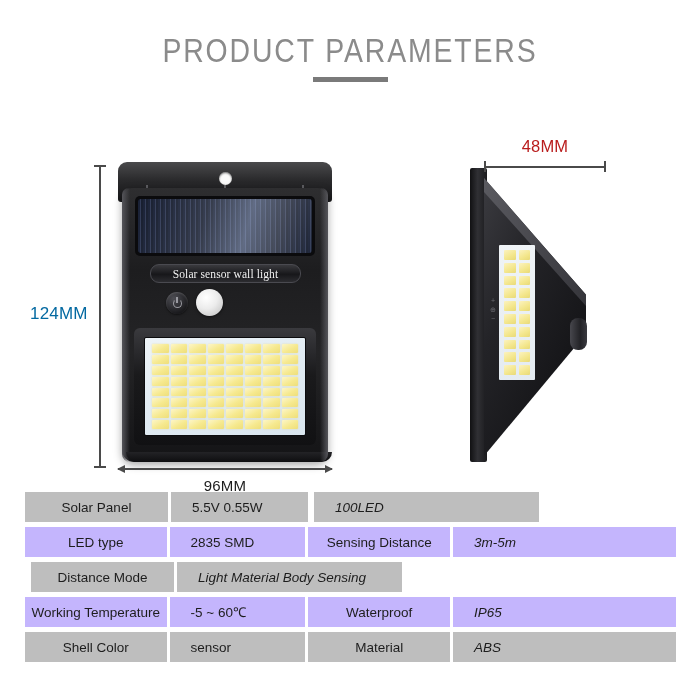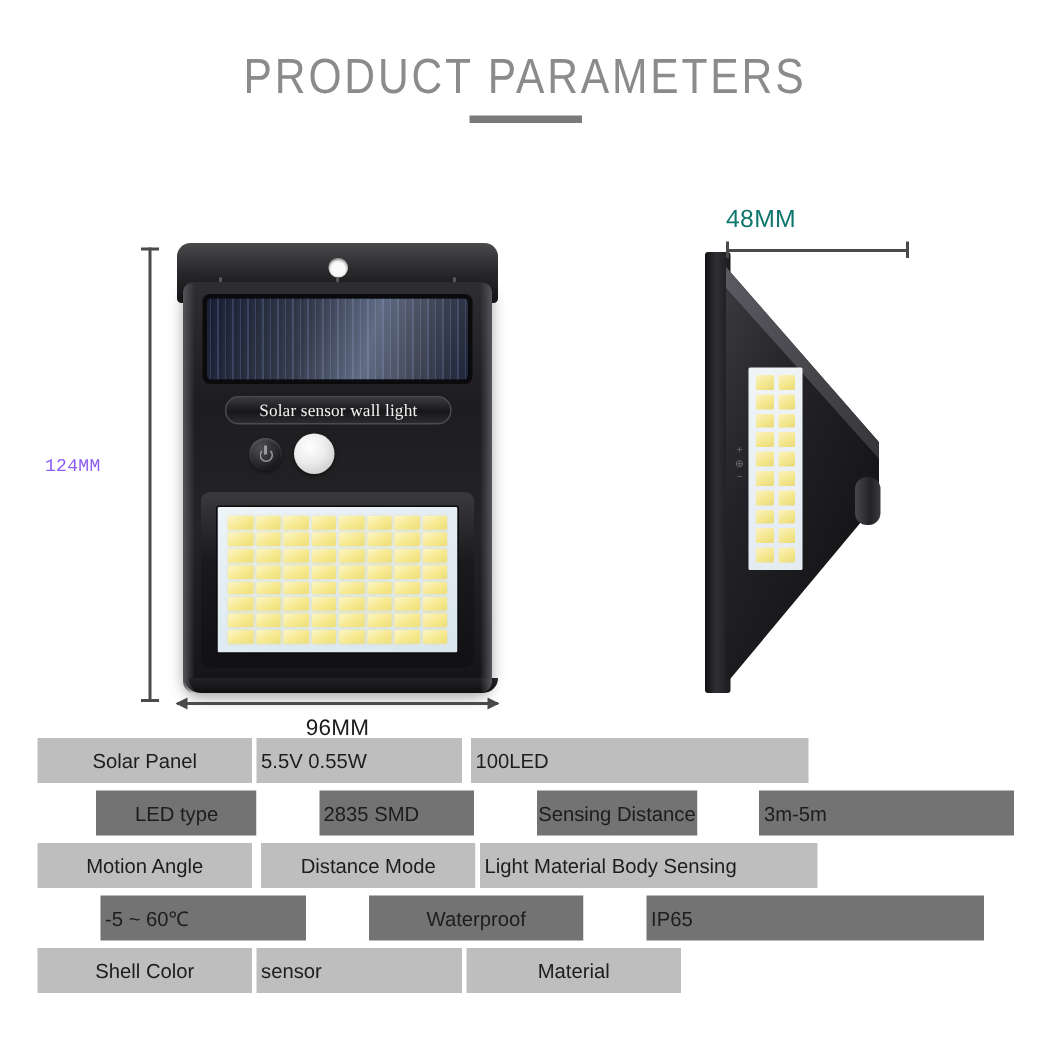--- a/index.html
+++ b/index.html
@@ -342,24 +342,23 @@
     height: 1.6px;
     background: #4a4a4a;
   }
   .dim-v-124::before { top: 0; }
   .dim-v-124::after { bottom: 0; }
 
   .dim-label-124 {
     position: absolute;
     left: 30px;
     top: 194px;
-    font-size: 12px;
-    color: #8b5cf6;
+    font-size: 17px;
+    color: #0369a1;
     letter-spacing: .2px;
-    font-family: Liberation Mono, monospace;
   }
 
   .dim-h-96 {
     position: absolute;
     left: 118px;
     top: 358px;
     width: 214px;
     height: 1.6px;
     background: #4a4a4a;
   }
@@ -402,23 +401,23 @@
     background: #4a4a4a;
   }
   .dim-h-48::before { left: 0; }
   .dim-h-48::after { right: 0; }
 
   .dim-label-48 {
     position: absolute;
     left: 484px;
     top: 27px;
     width: 122px;
-    text-align: left;
+    text-align: center;
     font-size: 16.5px;
-    color: #0f766e;
+    color: #b91c1c;
     letter-spacing: .2px;
   }
 
   
   .spec-table {
     position: absolute;
     left: 25px;
     top: 492px;
     width: 651px;
     display: flex;
@@ -436,28 +435,28 @@
     color: #1d1d1d;
     white-space: nowrap;
     overflow: hidden;
   }
   .cell-label {
     justify-content: center;
     width: 143px;
   }
   .cell-value {
     justify-content: flex-start;
-    padding-left: 3px;
+    padding-left: 21px;
   }
   .cell-value.v-left  { width: 137px; }
-  .cell-value.v-right { width: 225px; }
+  .cell-value.v-right { width: 225px; font-style: italic; }
   .gap { width: 3px; background: #ffffff; }
 
   .spec-row.dark .cell  { background: #bebebe; }
-  .spec-row.light .cell { background: #737373; margin-left: 39px; }
+  .spec-row.light .cell { background: #c4b5fd; }
 </style>
 </head>
 <body>
 
 <div class="page-title">PRODUCT PARAMETERS</div>
 <div class="title-underline"></div>
 
 <div class="diagram-area">
 
   <div class="lamp-front">
@@ -612,36 +611,37 @@
     <div class="spec-row light">
       <div class="cell cell-label">LED type</div>
       <div class="gap"></div>
       <div class="cell cell-value v-left">2835 SMD</div>
       <div class="gap"></div>
       <div class="cell cell-label">Sensing Distance</div>
       <div class="gap"></div>
       <div class="cell cell-value v-right">3m-5m</div>
     </div>
     <div class="spec-row dark">
-      <div class="cell cell-label">Motion Angle</div>
       <div class="gap"></div>
       <div class="gap"></div>
       <div class="cell cell-label">Distance Mode</div>
       <div class="gap"></div>
       <div class="cell cell-value v-right">Light Material Body Sensing</div>
     </div>
     <div class="spec-row light">
+      <div class="cell cell-label">Working Temperature</div>
       <div class="gap"></div>
       <div class="cell cell-value v-left">-5 ~ 60℃</div>
       <div class="gap"></div>
       <div class="cell cell-label">Waterproof</div>
       <div class="gap"></div>
       <div class="cell cell-value v-right">IP65</div>
     </div>
     <div class="spec-row dark">
       <div class="cell cell-label">Shell Color</div>
       <div class="gap"></div>
       <div class="cell cell-value v-left">sensor</div>
       <div class="gap"></div>
       <div class="cell cell-label">Material</div>
       <div class="gap"></div>
+      <div class="cell cell-value v-right">ABS</div>
     </div>
   </div>
 
 </body></html>

